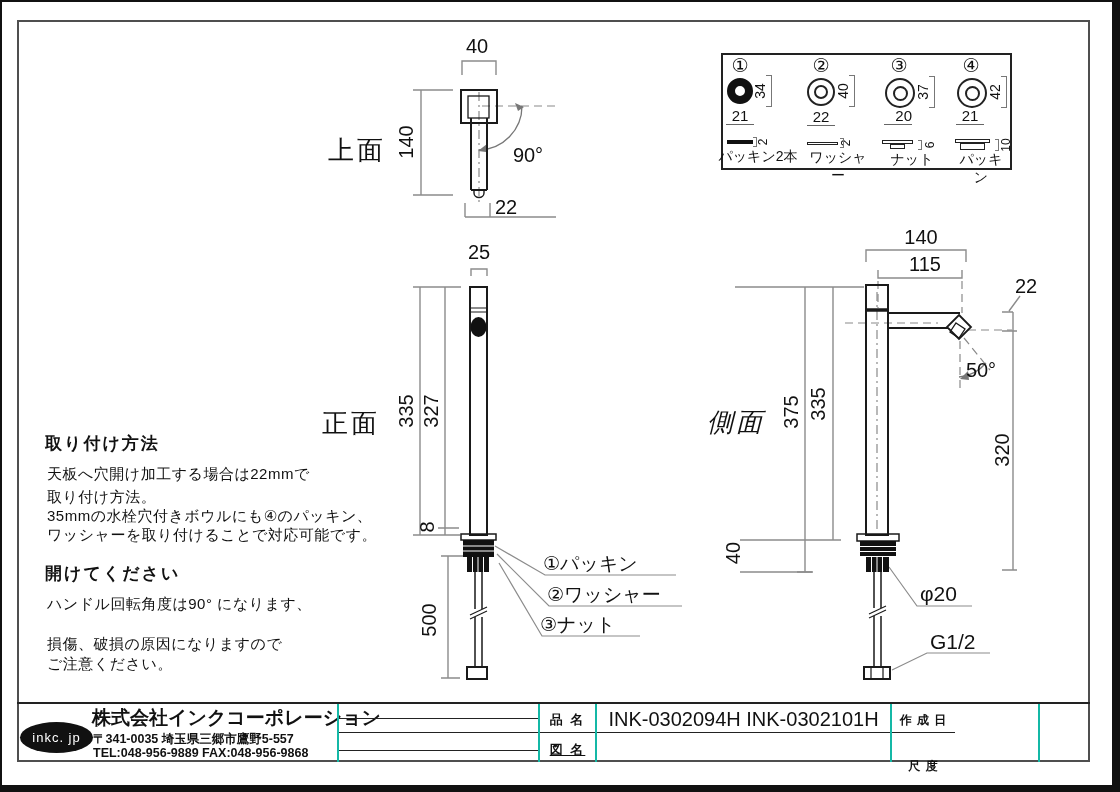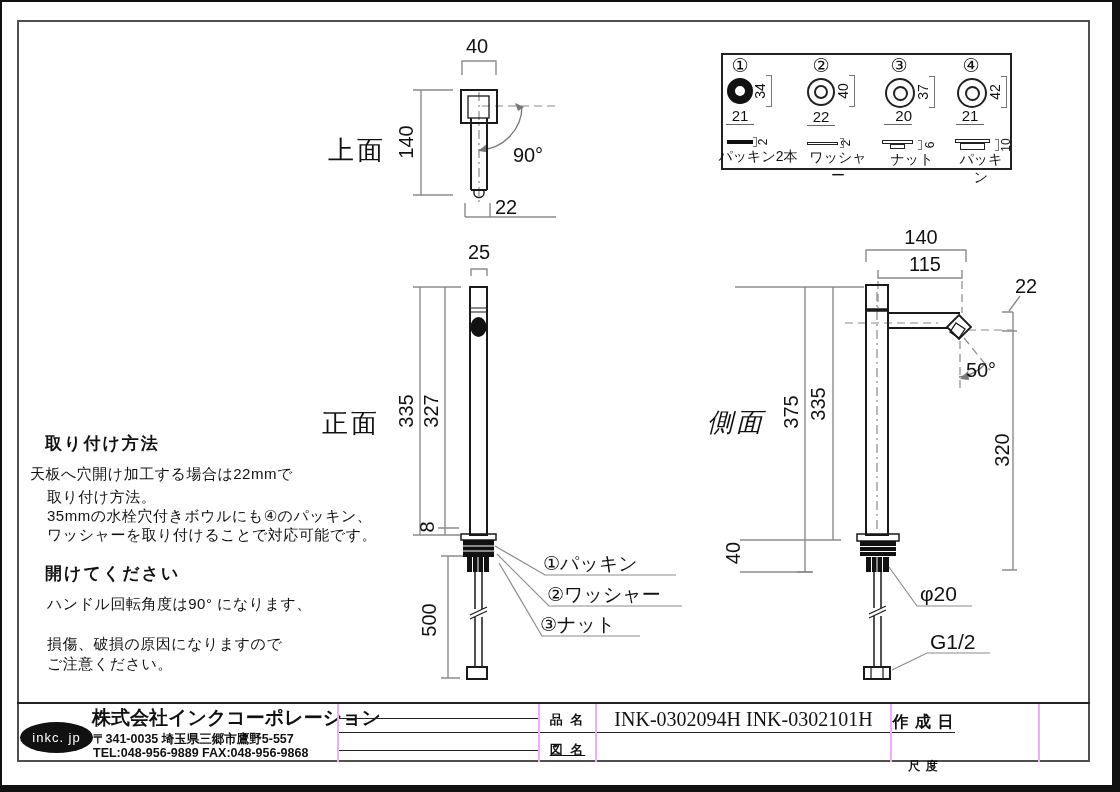--- a/index.html
+++ b/index.html
@@ -20,21 +20,21 @@
   .cnum{position:absolute;transform:translate(-50%,-50%);font-size:19px;z-index:3;}
   .ring{position:absolute;border-radius:50%;box-sizing:border-box;z-index:3;}
   .lgdim{position:absolute;transform:translate(-50%,-50%) rotate(-90deg);font-size:14px;white-space:nowrap;z-index:3;}
   .lgdim2{position:absolute;transform:translate(-50%,-50%) rotate(-90deg);font-size:12px;white-space:nowrap;z-index:3;}
   .brk{position:absolute;box-sizing:border-box;border:1px solid #777;border-left:none;z-index:3;}
   .iddim{position:absolute;font-size:15px;text-align:center;border-bottom:1px solid #666;z-index:3;}
   .shape{position:absolute;box-sizing:border-box;z-index:3;}
   .lg-name{position:absolute;font-size:14px;text-align:center;z-index:3;}
   
   .tb{position:absolute;left:17px;top:702px;width:1073px;height:60px;box-sizing:border-box;border-top:2px solid #222;z-index:3;}
-  .tb-cell{position:absolute;top:0;height:100%;box-sizing:border-box;border-left:2px solid #f0abfc;}
+  .tb-cell{position:absolute;top:0;height:100%;box-sizing:border-box;border-left:2px solid #14b8a6;}
   .tb-split{position:absolute;left:0;top:28px;width:100%;height:0;border-top:1.5px solid #222;}
   .tb-line{position:absolute;left:0;width:100%;height:0;border-top:1.2px solid #222;}
   .tb-label{position:absolute;width:100%;text-align:center;font-size:13px;font-weight:600;letter-spacing:2px;}
   .logo{position:absolute;left:3px;top:18px;width:73px;height:31px;background:#111;border-radius:50%;color:#fff;
         display:flex;align-items:center;justify-content:center;font-size:13px;letter-spacing:1px;}
   .co-name{position:absolute;left:75px;top:1px;font-size:19px;font-weight:700;white-space:nowrap;}
   .co-addr{position:absolute;left:76px;top:27px;font-size:12.5px;font-weight:700;white-space:nowrap;}
   .co-tel{position:absolute;left:76px;top:42px;font-size:12.5px;font-weight:700;white-space:nowrap;}
 </style>
 </head>
@@ -204,21 +204,21 @@
   <div class="hdim" style="left:1026px;top:286px;">22</div>
   <div class="hdim" style="left:981px;top:370px;">50°</div>
   <div class="vdim" style="left:791px;top:412px;">375</div>
   <div class="vdim" style="left:818px;top:404px;">335</div>
   <div class="vdim" style="left:733px;top:553px;">40</div>
   <div class="vdim" style="left:1002px;top:450px;">320</div>
   <div class="t" style="left:920px;top:582px;font-size:21px;">φ20</div>
   <div class="t" style="left:930px;top:630px;font-size:21px;">G1/2</div>
 
   <div class="t note-h" style="left:45px;top:432px;">取り付け方法</div>
-  <div class="t note-l" style="left:30px;top:465px;">天板へ穴開け加工する場合は22mmで</div>
+  <div class="t note-l" style="left:47px;top:465px;">天板へ穴開け加工する場合は22mmで</div>
   <div class="t note-l" style="left:47px;top:488px;">取り付け方法。</div>
   <div class="t note-l" style="left:47px;top:507px;">35mmの水栓穴付きボウルにも④のパッキン、</div>
   <div class="t note-l" style="left:47px;top:526px;">ワッシャーを取り付けることで対応可能です。</div>
   <div class="t note-h" style="left:45px;top:562px;">開けてください</div>
   <div class="t note-l" style="left:47px;top:595px;">ハンドル回転角度は90° になります、</div>
   <div class="t note-l" style="left:47px;top:635px;">損傷、破損の原因になりますので</div>
   <div class="t note-l" style="left:47px;top:655px;">ご注意ください。</div>
 
   <div class="tb">
 
@@ -234,28 +234,28 @@
       <div class="tb-line" style="top:28px;"></div>
       <div class="tb-line" style="top:46px;"></div>
     </div>
 
     <div class="tb-cell" style="left:521px;width:57px;">
       <div class="tb-split"></div>
       <div class="tb-label" style="top:7px;">品 名</div>
       <div class="tb-label" style="top:37px;text-decoration:underline;">図 名</div>
     </div>
 
-    <div class="tb-cell" style="left:578px;width:295px;font-family:Liberation Serif, serif;">
+    <div class="tb-cell" style="left:578px;width:295px;">
       <div class="tb-split"></div>
       <div class="tb-label" style="top:4px;font-size:20px;font-weight:500;letter-spacing:0;">INK-0302094H  INK-0302101H</div>
       <div class="tb-label" style="top:37px;font-weight:500;"></div>
     </div>
 
     <div class="tb-cell" style="left:873px;width:65px;">
       <div class="tb-split"></div>
-      <div class="tb-label" style="top:8px;font-size:16px;letter-spacing:1px;">作 成 日</div>
+      <div class="tb-label" style="top:8px;font-size:12px;letter-spacing:1px;">作 成 日</div>
       <div class="tb-label" style="top:38px;font-size:12px;letter-spacing:1px;margin-top:16px;">尺 度</div>
     </div>
 
 
     <div class="tb-cell" style="left:1021px;width:52px;border-right:none;"></div>
   </div>
 </div>
 
 </body></html>

